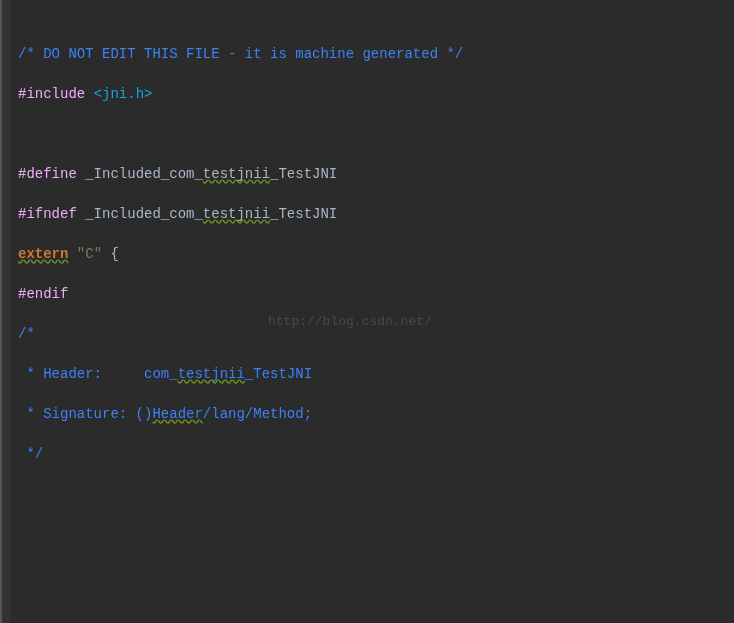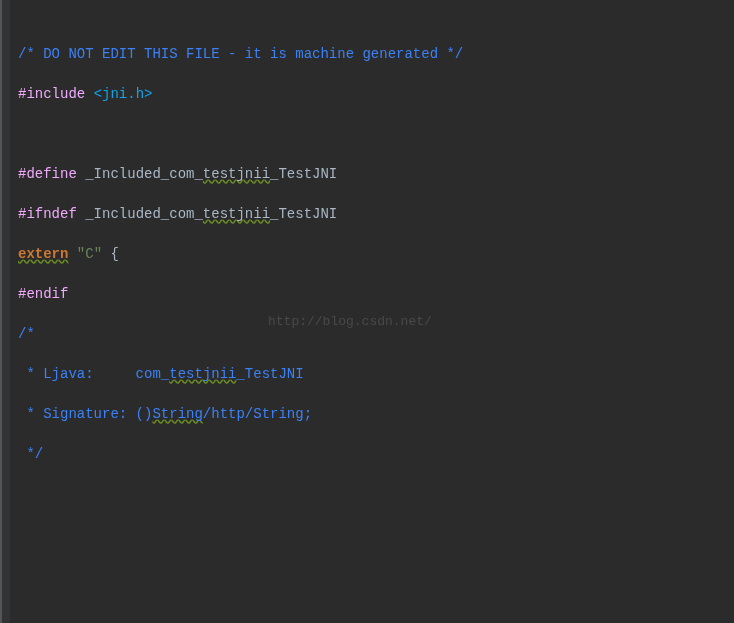--- a/index.html
+++ b/index.html
@@ -62,22 +62,22 @@
   <div class="code">
     <div class="watermark">http://blog.csdn.net/</div>
 <div class="line"><span class="comment">/* DO NOT EDIT THIS FILE - it is machine generated */</span></div>
 <div class="line"><span class="preproc">#include</span><span> </span><span class="include-str">&lt;jni.h&gt;</span></div>
 <div class="line"></div>
 <div class="line"><span class="preproc">#define</span><span> </span><span class="ident">_Included_com_</span><span class="ident warn">testjnii</span><span class="ident">_TestJNI</span></div>
 <div class="line"><span class="preproc">#ifndef</span><span> </span><span class="ident">_Included_com_</span><span class="ident warn">testjnii</span><span class="ident">_TestJNI</span></div>
 <div class="line"><span class="keyword warn2">extern</span><span> </span><span class="string">"C"</span><span class="ident"> {</span></div>
 <div class="line"><span class="preproc">#endif</span></div>
 <div class="line"><span class="comment">/*</span></div>
-<div class="line"><span class="comment"> * Ljava:     com_</span><span class="comment warn">testjnii</span><span class="comment">_TestJNI</span></div>
-<div class="line"><span class="comment"> * Signature: ()</span><span class="comment warn">String</span><span class="comment">/http/String;</span></div>
+<div class="line"><span class="comment"> * Header:     com_</span><span class="comment warn">testjnii</span><span class="comment">_TestJNI</span></div>
+<div class="line"><span class="comment"> * Signature: ()</span><span class="comment warn">Header</span><span class="comment">/lang/Method;</span></div>
 <div class="line"><span class="comment"> */</span></div>
 
 
 
 
 
 
 
 
 

